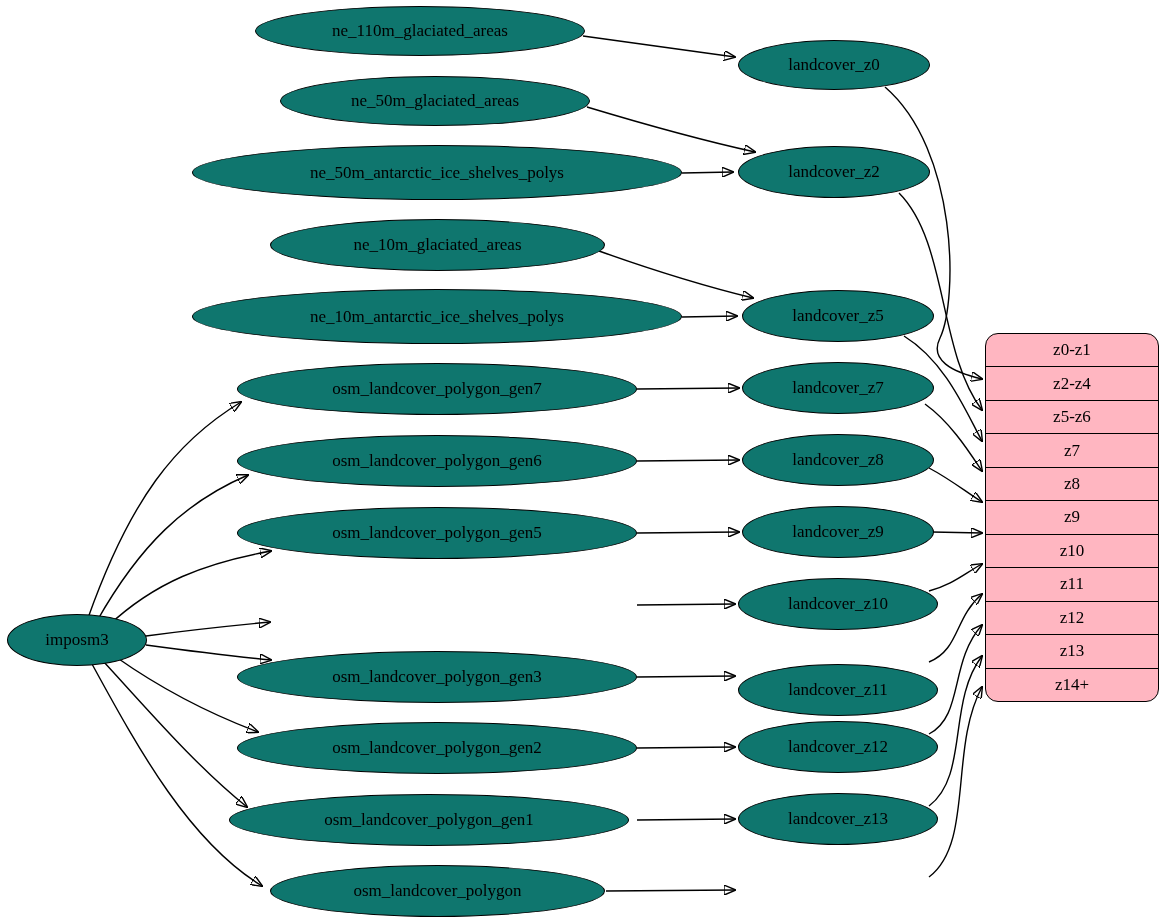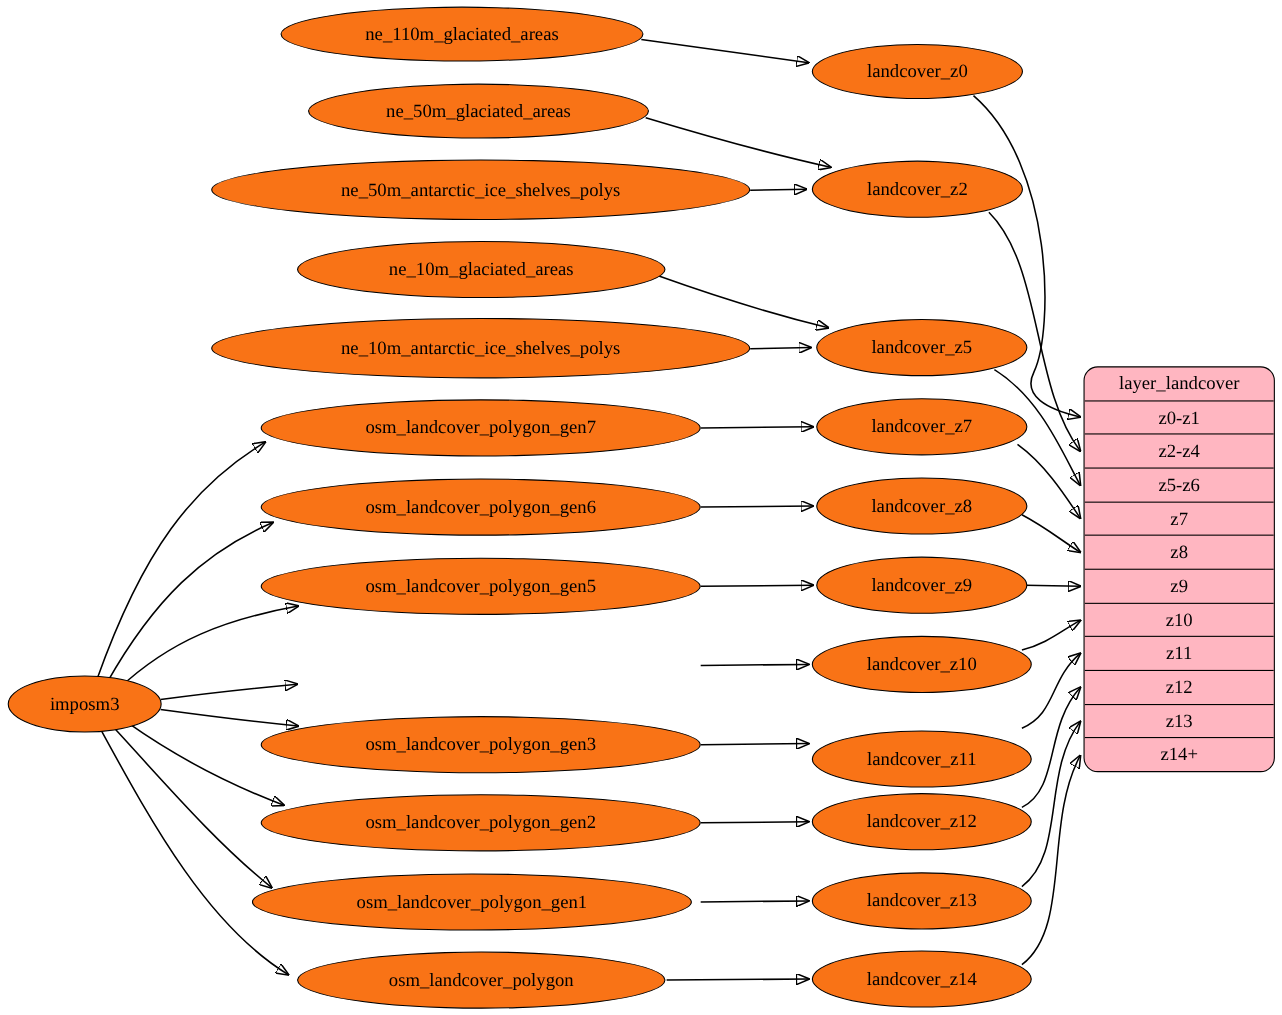--- a/index.html
+++ b/index.html
@@ -17,21 +17,21 @@
     width: 1165px; height: 923px;
   }
   #edges path { stroke: #000000; stroke-width: 1.4; fill: none; }
   .node {
     position: absolute;
     display: flex;
     align-items: center;
     justify-content: center;
     border: 1.5px solid #000000;
     border-radius: 50%;
-    background: #f97316;
+    background: #0f766e;
     font-size: 17px;
     color: #000000;
     white-space: nowrap;
     box-sizing: border-box;
   }
   .record {
     position: absolute;
     left: 985px; top: 333px;
     width: 174px; height: 369px;
     background: #ffb6c1;
@@ -121,24 +121,22 @@
   <div class="node" style="left:738px; top:40px; width:192px; height:50px;">landcover_z0</div>
   <div class="node" style="left:738px; top:146px; width:192px; height:52px;">landcover_z2</div>
   <div class="node" style="left:742px; top:290px; width:192px; height:52px;">landcover_z5</div>
   <div class="node" style="left:742px; top:362px; width:192px; height:52px;">landcover_z7</div>
   <div class="node" style="left:742px; top:434px; width:192px; height:52px;">landcover_z8</div>
   <div class="node" style="left:742px; top:506px; width:192px; height:52px;">landcover_z9</div>
   <div class="node" style="left:738px; top:578px; width:200px; height:52px;">landcover_z10</div>
   <div class="node" style="left:738px; top:664px; width:200px; height:52px;">landcover_z11</div>
   <div class="node" style="left:738px; top:721px; width:200px; height:52px;">landcover_z12</div>
   <div class="node" style="left:738px; top:793px; width:200px; height:52px;">landcover_z13</div>
-  <div class="node" style="left:738px; top:864px; width:200px; height:52px;">landcover_z14</div>
 
   <div class="record">
-    <div class="record-row">layer_landcover</div>
     <div class="record-row">z0-z1</div>
     <div class="record-row">z2-z4</div>
     <div class="record-row">z5-z6</div>
     <div class="record-row">z7</div>
     <div class="record-row">z8</div>
     <div class="record-row">z9</div>
     <div class="record-row">z10</div>
     <div class="record-row">z11</div>
     <div class="record-row">z12</div>
     <div class="record-row">z13</div>

